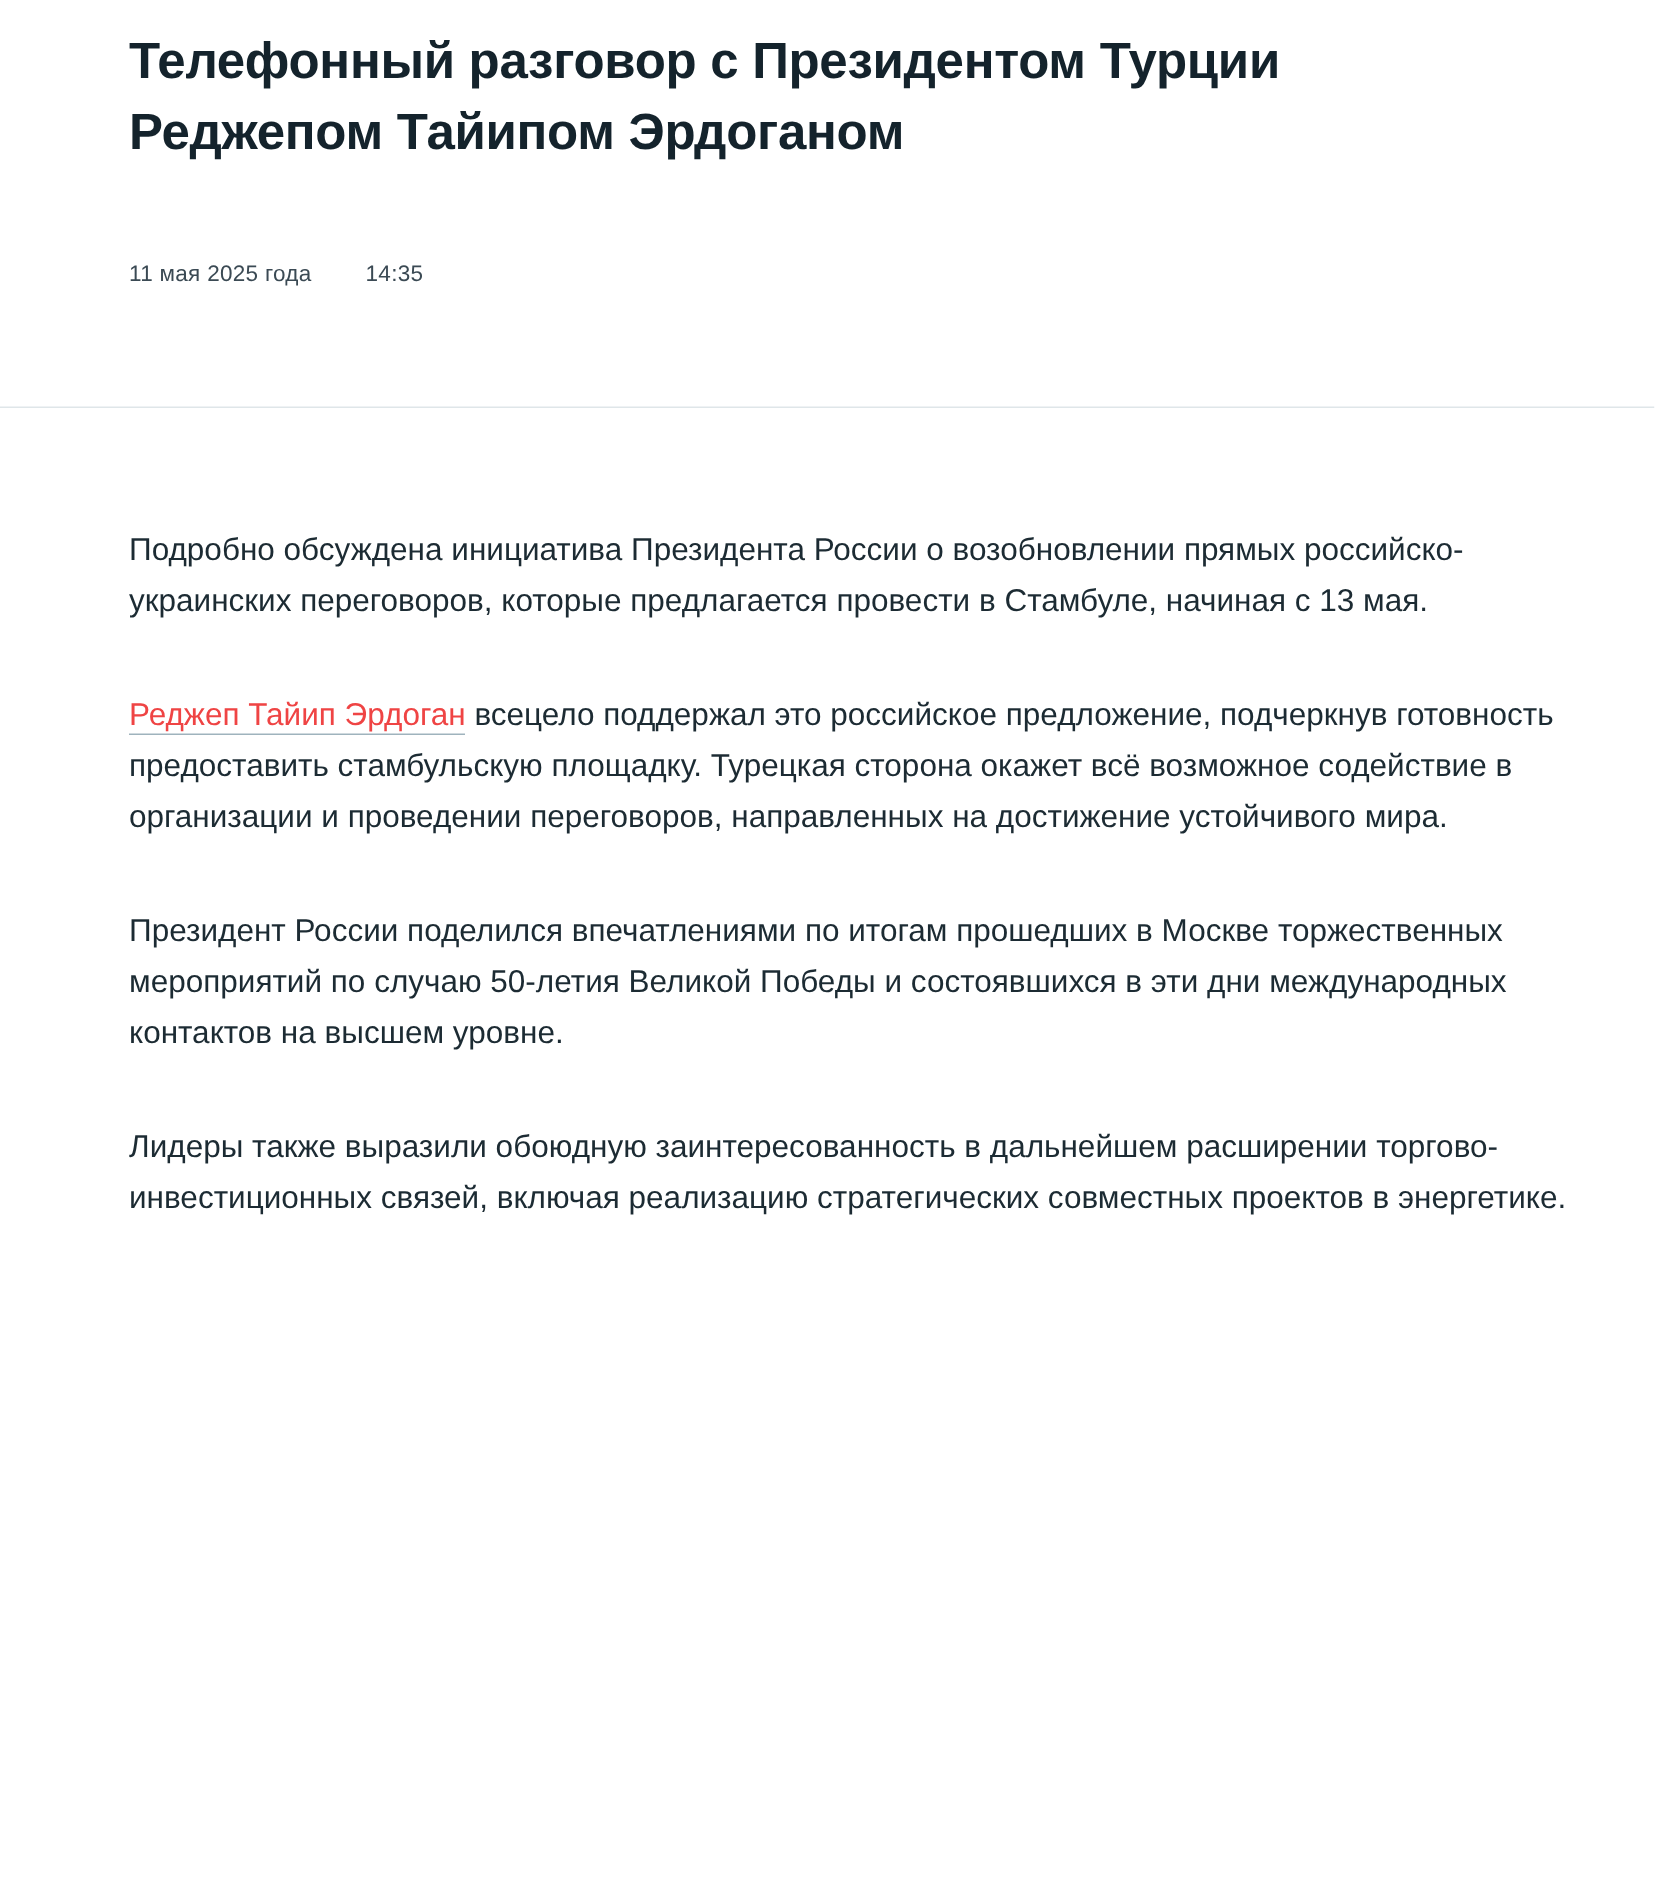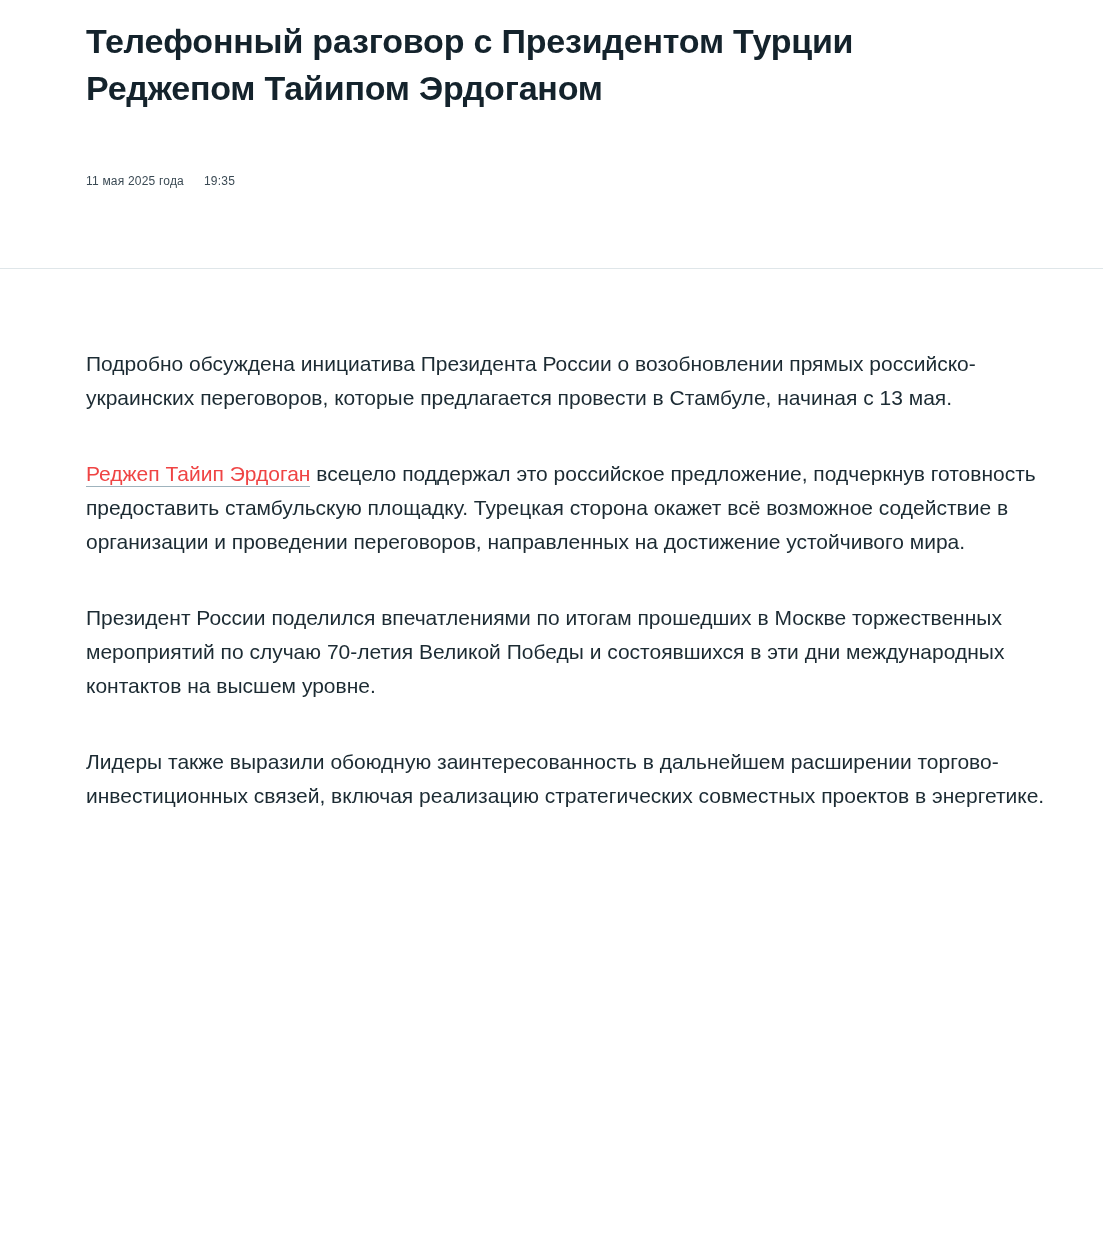--- a/index.html
+++ b/index.html
@@ -41,22 +41,22 @@
     font-size: 23px;
     line-height: 1.52;
     color: #1c2b33;
     max-width: 930px;
     font-weight: normal;
   }
   .meta {
     padding-top: 62px;
     display: flex;
     align-items: center;
-    gap: 20px;
-    font-size: 12px;
+    gap: 36px;
+    font-size: 15px;
     color: #3b4a54;
     letter-spacing: 0.2px;
   }
   .meta .date, .meta .time {
     white-space: nowrap;
   }
   .divider {
     margin-top: 80px;
     height: 1px;
     width: 1103px;
@@ -87,29 +87,29 @@
 <body>
 
 <div class="page">
 
   <div class="content">
     <h1 class="article-title">Телефонный разговор с Президентом Турции Реджепом Тайипом Эрдоганом</h1>
 
 
     <div class="meta">
       <span class="date">11 мая 2025 года</span>
-      <span class="time">19:35</span>
+      <span class="time">14:35</span>
     </div>
   </div>
 
   <div class="divider"></div>
 
   <div class="content body-text">
     <p>Подробно обсуждена инициатива Президента России о возобновлении прямых российско-украинских переговоров, которые предлагается провести в Стамбуле, начиная с 13 мая.</p>
 
     <p><a class="inline-link" href="#">Реджеп Тайип Эрдоган</a><span> всецело поддержал это российское предложение, подчеркнув готовность предоставить стамбульскую площадку. Турецкая сторона окажет всё возможное содействие в организации и проведении переговоров, направленных на достижение устойчивого мира.</span></p>
 
-    <p>Президент России поделился впечатлениями по итогам прошедших в Москве торжественных мероприятий по случаю 70-летия Великой Победы и состоявшихся в эти дни международных контактов на высшем уровне.</p>
+    <p>Президент России поделился впечатлениями по итогам прошедших в Москве торжественных мероприятий по случаю 50-летия Великой Победы и состоявшихся в эти дни международных контактов на высшем уровне.</p>
 
     <p>Лидеры также выразили обоюдную заинтересованность в дальнейшем расширении торгово-инвестиционных связей, включая реализацию стратегических совместных проектов в энергетике.</p>
   </div>
 
 </div>
 
 </body></html>

